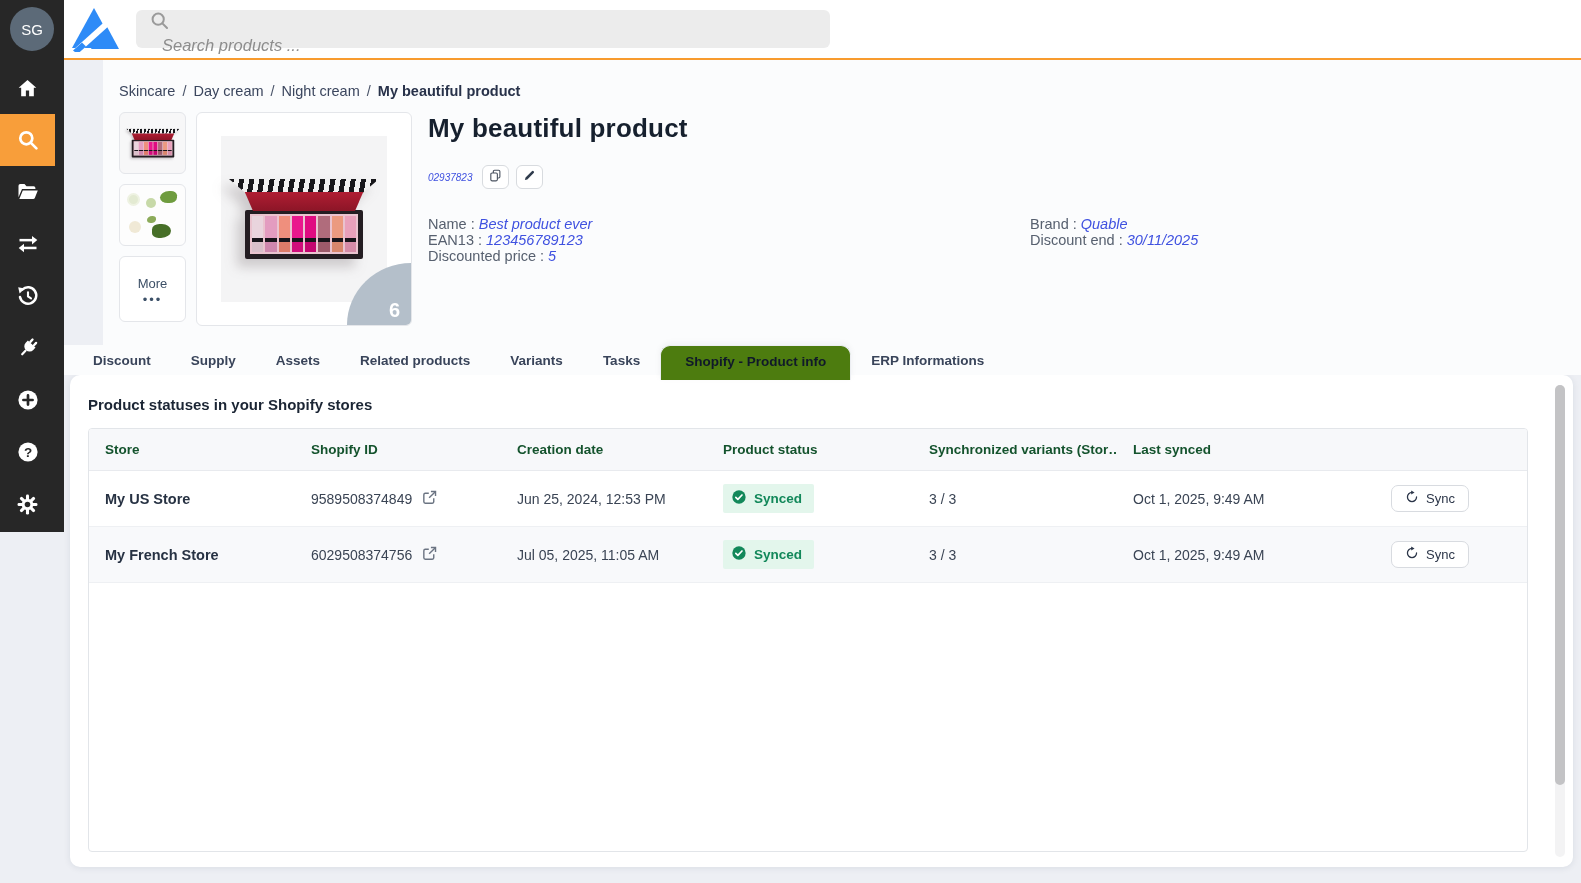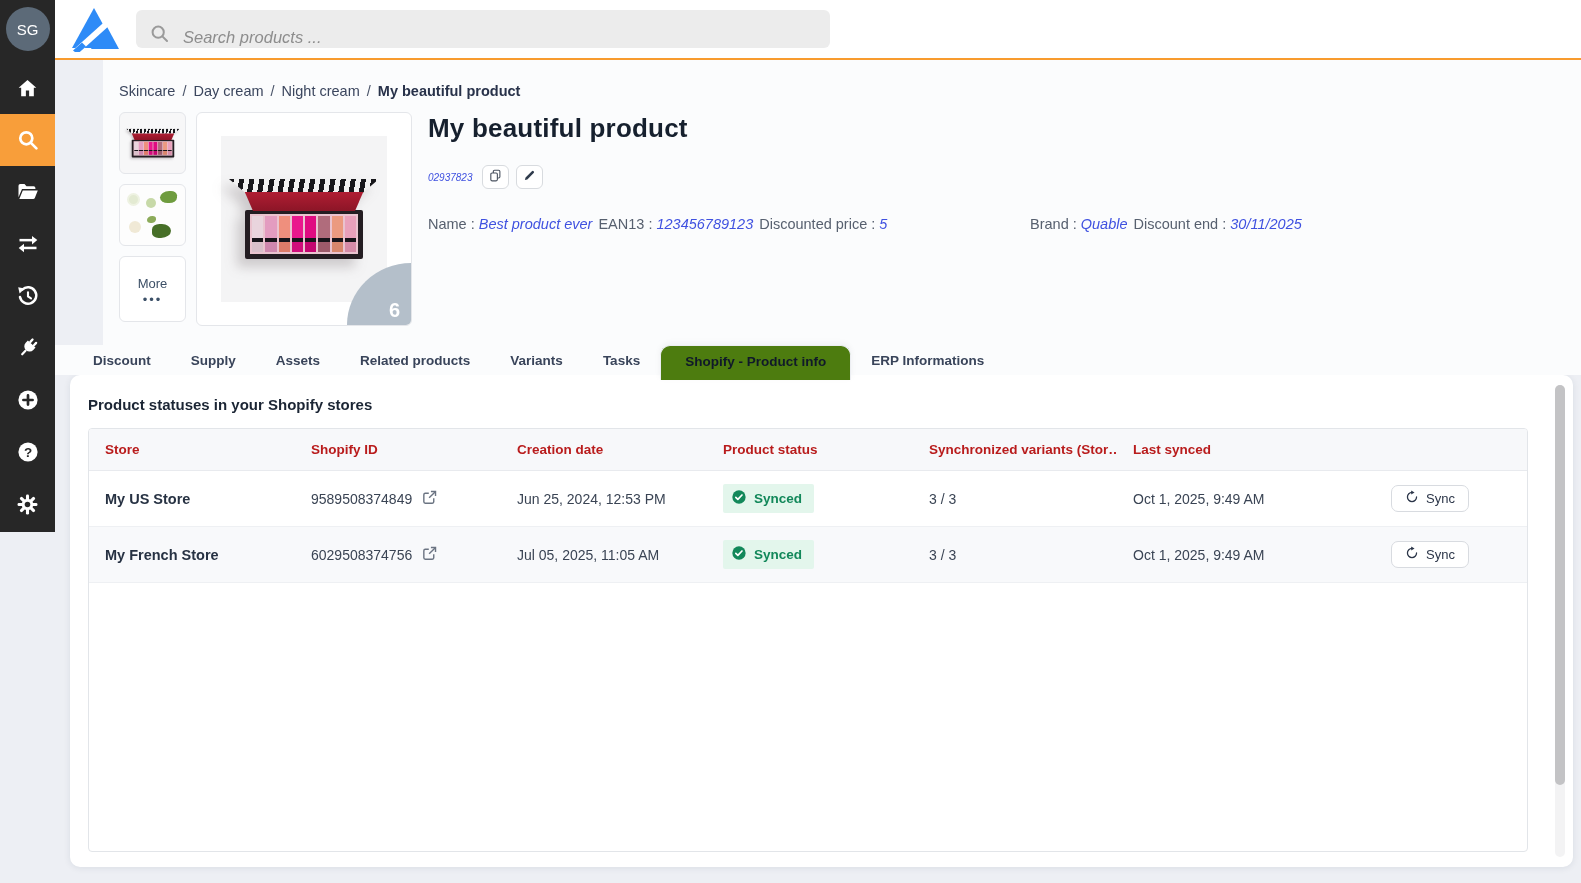--- a/index.html
+++ b/index.html
@@ -5,37 +5,37 @@
   * { box-sizing: border-box; }
   html,body { margin:0; padding:0; }
   body {
     width:1581px; height:883px; overflow:hidden;
     background:#edeff4;
     font-family:"Liberation Sans", sans-serif;
   }
   .app { position:relative; width:1581px; height:883px; }
 
   
-  .sidebar { position:absolute; left:0; top:0; width:55px; height:100%；
+  .sidebar { position:absolute; left:0; top:0; width:64px; height:100%；
     height:100%; background:#272727; display:flex; flex-direction:column; align-items:center; z-index:20; }
   .avatar { width:44px; height:44px; border-radius:50%; background:#5c6a78; color:#fff;
     font-size:15px; display:flex; align-items:center; justify-content:center; margin-top:7px; cursor:pointer; }
   .nav-group { width:100%; display:flex; flex-direction:column; }
   .nav-top { margin-top:11px; }
   .nav-bottom { margin-top:auto; margin-bottom:2px; }
   .nav-item { width:55px; height:52px; display:flex; align-items:center; justify-content:center; cursor:pointer; }
   .nav-item.active { background:#f89e3a; }
   .nav-item svg { display:block; }
 
   
   .topbar { position:absolute; left:55px; top:0; right:0; height:60px; background:#fff;
     border-bottom:2px solid #f89b2e; display:flex; align-items:center; z-index:10; }
   .logo { margin-left:17px; width:48px; height:46px; flex:none; }
   .searchbar { margin-left:16px; width:694px; height:38px; background:#ececec; border-radius:6px;
-    display:flex; align-items:flex-end; padding:0 13px; }
+    display:flex; align-items:flex-start; padding:0 13px;flex-direction:column; }
   .searchbar input { border:none; background:transparent; outline:none; font-style:italic;
     font-size:16.5px; color:#444; margin-left:11px; width:100%; font-family:inherit; }
   .searchbar input::placeholder { color:#8d8d8d; opacity:1; }
 
   
   .content { position:absolute; left:55px; top:60px; right:0; bottom:0; background:#edeff4; }
   .upper { background:#fbfcfd; height:285px; padding:23px 0 0 16px;margin-left:48px; }
 
   .breadcrumb { display:flex; align-items:center; gap:7px; font-size:14.5px; color:#3b465e; }
   .bc-item { cursor:pointer; }
@@ -89,21 +89,21 @@
   .fl6 { left:27px; bottom:22px; width:9px; height:7px; background:#8cab5a; border-radius:60% 40% 55% 45%; }
 
   
   .info { margin-left:16px; flex:1; }
   .info h1 { margin:1px 0 0; font-size:26px; font-weight:700; color:#16202e; letter-spacing:.2px; }
   .id-row { display:flex; align-items:center; gap:7px; margin-top:21px; }
   .pid { font-style:italic; color:#3f51e0; font-size:10px; margin-right:2px; }
   .mini-btn { width:27px; height:24px; border:1px solid #d8dbdf; background:#fff; border-radius:6px;
     display:flex; align-items:center; justify-content:center; cursor:pointer; padding:0; }
   .fields { display:flex; margin-top:27px; }
-  .fcol { display:flex; flex-direction:row; gap:6px; }
+  .fcol { display:flex; flex-direction:column; }
   .fcol.left { width:602px; }
   .field-row { font-size:14.5px; color:#57606f; }
   .f-value { color:#3f51e0; font-style:italic; }
 
   
   .tab-bar { display:flex; align-items:flex-end; height:30px; padding-left:18px; background:#fbfcfd;
     position:relative; z-index:3; }
   .tab { padding:0 20px; height:30px; display:flex; align-items:center; font-size:13.5px; font-weight:600;
     color:#39445a; cursor:pointer; white-space:nowrap; }
   .tab.active { background:#4d7c0f; border:1px solid #eceef2; border-bottom:none; border-radius:10px 10px 0 0;
@@ -111,21 +111,21 @@
     box-shadow:0 -2px 6px rgba(20,30,60,.05); }
 
   
   .panel { position:relative; margin:0 8px 16px 15px; height:492px; background:#fff; border-radius:10px;
     box-shadow:0 1px 7px rgba(25,39,70,.09); z-index:1; }
   .panel h2 { margin:0; padding:21px 18px 15px; font-size:15px; font-weight:700; color:#1b2534; }
   .table { margin:0 45px 0 18px; border:1px solid #e2e5e9; border-radius:4px; height:424px;
     overflow:hidden; background:#fff; }
   .thead, .trow { display:grid; grid-template-columns:206px 206px 206px 206px 204px 258px 1fr; align-items:center; }
   .thead { height:42px; background:#f7f8fa; border-bottom:1px solid #e8eaee; }
-  .hcell { padding-left:16px; font-size:13.5px; font-weight:700; color:#b91c1c; white-space:nowrap; overflow:hidden; }
+  .hcell { padding-left:16px; font-size:13.5px; font-weight:700; color:#14532d; white-space:nowrap; overflow:hidden; }
   .trow { height:56px; border-bottom:1px solid #eef0f3; background:#fff; }
   .trow.alt { background:#f8f9fb; }
   .cell { padding-left:16px; font-size:14px; color:#3a4454; display:flex; align-items:center; gap:9px; }
   .cell.store { font-weight:700; color:#273243; font-size:14.5px; }
   .ext-link { cursor:pointer; flex:none; }
   .badge { display:inline-flex; align-items:center; gap:7px; background:#e3f6ec; color:#12885a;
     font-size:13.5px; font-weight:600; padding:5px 12px 5px 8px; border-radius:2px; }
   .sync-btn { display:inline-flex; align-items:center; gap:7px; height:27px; padding:0 13px; background:#fff;
     border:1px solid #d8dbe0; border-radius:7px; font-size:13px; color:#2c3649; cursor:pointer; font-family:inherit; }
   .scroll-track { position:absolute; top:10px; bottom:10px; right:8px; width:10px; background:#f3f3f4; border-radius:6px; }

